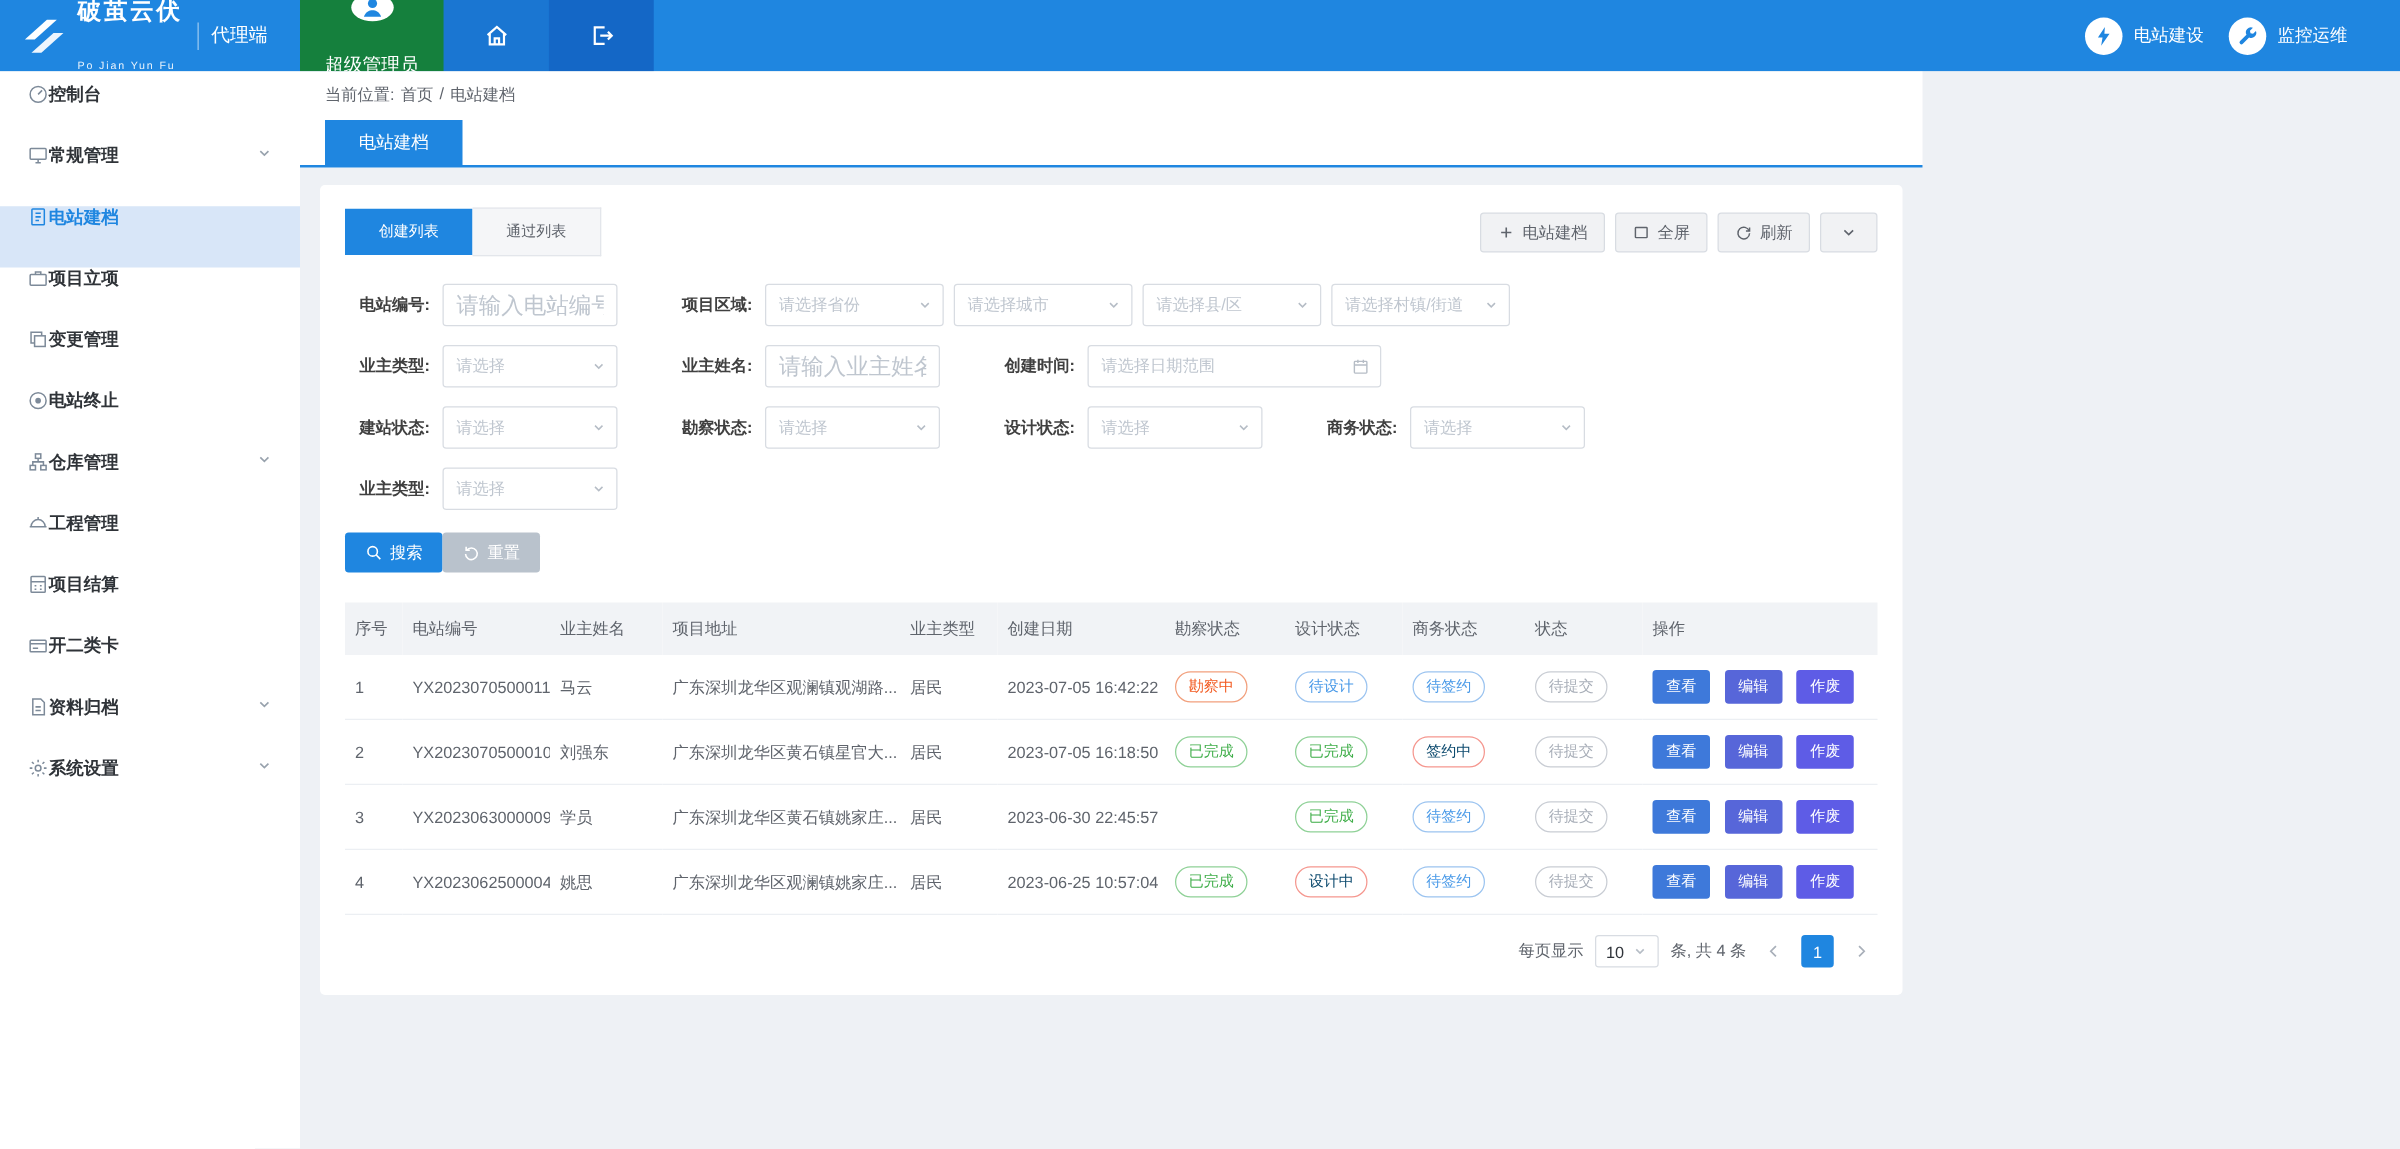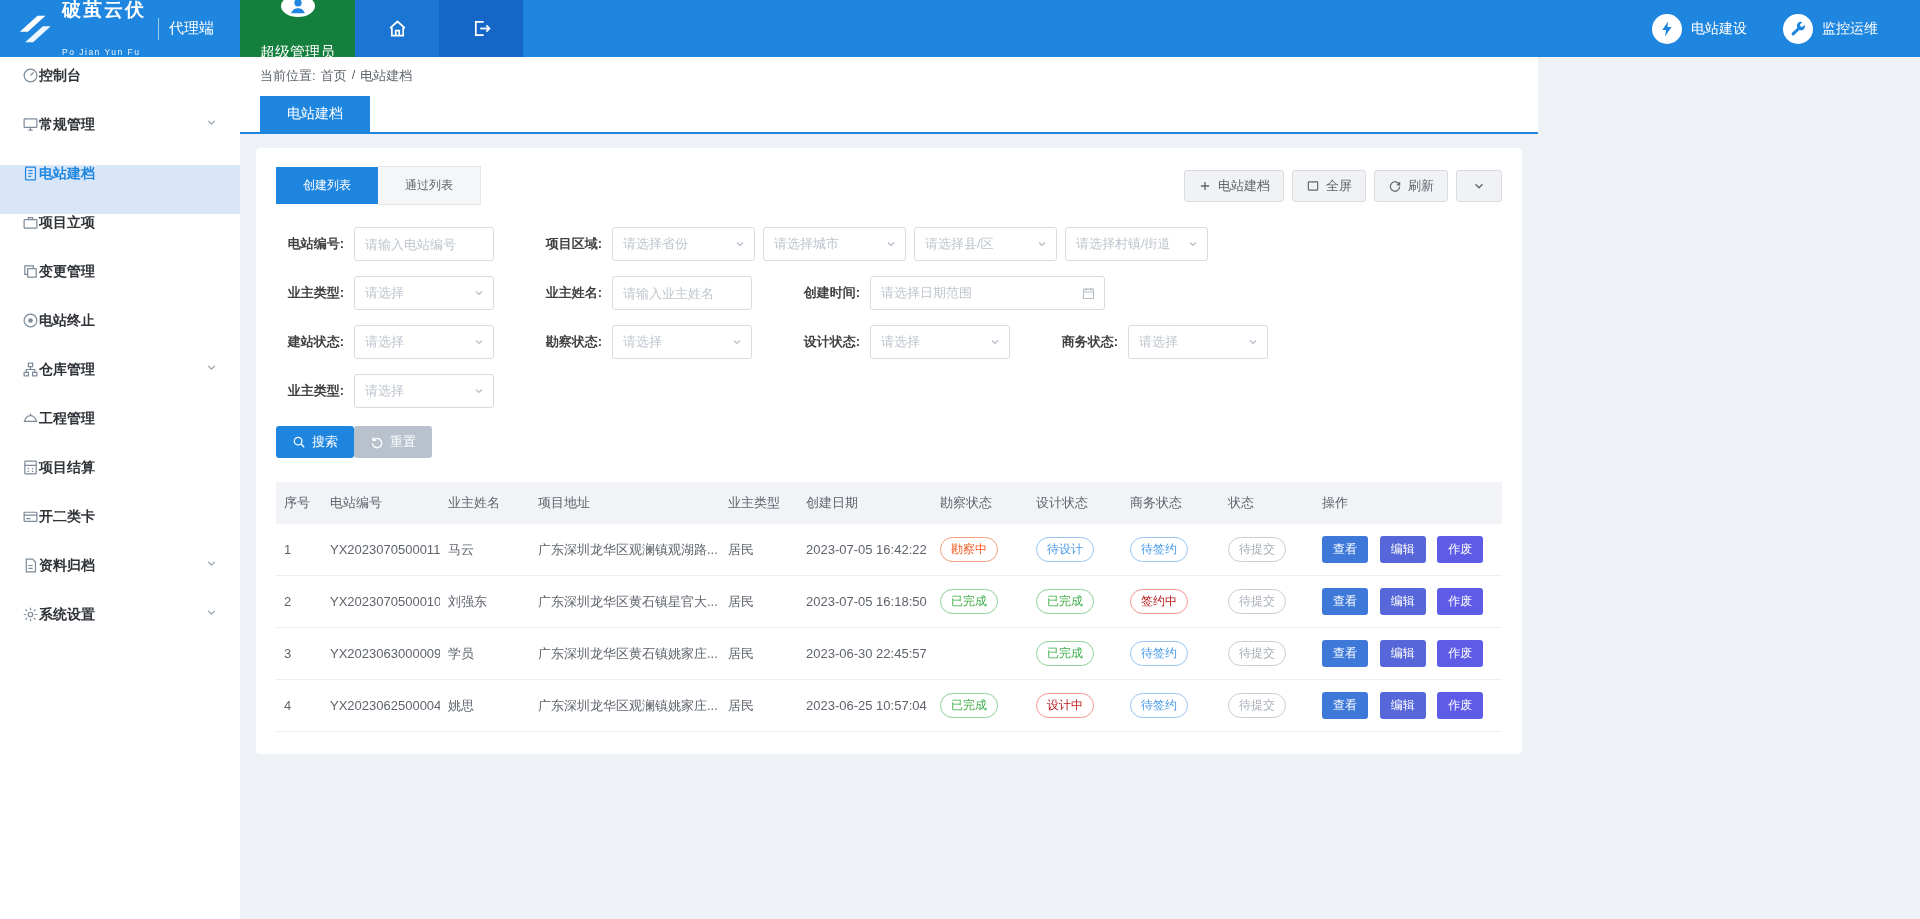--- a/index.html
+++ b/index.html
@@ -17,21 +17,21 @@
   .brand-divider { width:1px; height:22px; background:rgba(255,255,255,.55); margin:0 10px 0 12px; }
   .portal-label { font-size:15px; }
   .seg { display:flex; align-items:center; justify-content:center; cursor:pointer; }
   .seg-user { background:#15803d; padding:0 20px; gap:26px;flex-direction:column; }
   .avatar-circle { width:34px; height:34px; border-radius:50%; background:#fff; color:#1f86e0; display:flex; align-items:center; justify-content:center; }
   .avatar-circle svg { width:22px; height:22px; }
   .user-name { font-size:15px; }
   .seg-home { width:84px; background:#1a76d2; }
   .seg-logout { width:84px; background:#1467c6; }
   .seg svg.white-ic { width:21px; height:21px; }
-  .topbar-right { margin-left:auto; display:flex; align-items:center; gap:36px; padding-right:42px; }
+  .topbar-right { margin-left:auto; display:flex; align-items:center; gap:20px; padding-right:42px; }
   .nav-item { display:flex; align-items:center; gap:9px; font-size:14px; cursor:pointer; }
   .nav-circle { width:30px; height:30px; border-radius:50%; background:#fff; color:#1f86e0; display:flex; align-items:center; justify-content:center; }
   .nav-circle svg { width:18px; height:18px; }
 
   
   .body-row { flex:1; display:flex; overflow:hidden; }
   .sidebar { width:240px; background:#fff; padding-top:10px; flex-shrink:0; }
   .side-item { height:49px; display:flex; padding:0 22px; font-size:14px; font-weight:bold; color:#2f3338; cursor:pointer; }
   .side-item svg.si { width:17px; height:17px; color:#7d8a99; flex-shrink:0; }
   .side-item.active { background:#d8e6f8; color:#1f86e0; }
@@ -56,21 +56,21 @@
   .card-tools { margin-left:auto; display:flex; gap:8px; }
   .tool-btn { display:flex; align-items:center; gap:6px; background:#f1f2f4; border:1px solid #d8dce2; border-radius:3px; padding:0 13px; height:32px; font-size:13px; color:#5f646c; cursor:pointer; }
   .tool-btn svg { width:14px; height:14px; }
   .tool-btn.icon-only { padding:0 15px; }
 
   
   .filters { margin-top:22px; }
   .f-row { display:flex; align-items:center; margin-bottom:15px; }
   .f-group { display:flex; align-items:center; margin-right:40px; }
   .f-label { min-width:68px; text-align:right; margin-right:10px; font-size:13px; font-weight:bold; color:#404040; white-space:nowrap; }
-  .f-input { width:140px; height:34px; border:1px solid #d8dce2; border-radius:3px; padding:0 10px; font-size:13px; color:#5f646c; outline:none; background:#fff; }
+  .f-input { width:140px; height:34px; border:1px solid #d8dce2; border-radius:3px; padding:0 10px; font-size:18px; color:#5f646c; outline:none; background:#fff; }
   .f-input::placeholder { color:#bfc6cf; }
   .f-select { width:140px; height:34px; border:1px solid #d8dce2; border-radius:3px; padding:0 8px 0 10px; display:flex; align-items:center; justify-content:space-between; background:#fff; cursor:pointer; }
   .f-select .ph { font-size:13px; color:#bfc6cf; white-space:nowrap; overflow:hidden; }
   .f-select .chev, .pp-select .chev { width:12px; height:12px; color:#b6bdc6; flex-shrink:0; }
   .region-selects { display:flex; gap:8px; }
   .region-selects .f-select { width:143px; }
   .f-date { width:235px; }
   .f-date svg { width:15px; height:15px; color:#b6bdc6; }
 
   .btn-row { margin-top:18px; display:flex; }
@@ -79,21 +79,21 @@
   .btn-search { background:#1f86e0; }
   .btn-reset { background:#b9c2cc; }
 
   
   .data-table { width:100%; border-collapse:collapse; margin-top:24px; table-layout:fixed; }
   .data-table th { background:#f1f3f6; font-weight:normal; color:#5f646c; font-size:13px; text-align:left; padding:12px 8px; }
   .data-table td { font-size:13px; color:#5f646c; padding:12px 8px; border-bottom:1px solid #eceff3; white-space:nowrap; overflow:hidden; }
   .pill { display:inline-block; min-width:58px; padding:3px 10px; border-radius:13px; font-size:12px; text-align:center; border:1px solid transparent; background:#fff; }
   .pill[data-status="orange"] { color:#f2591f; border-color:#f2a07d; }
   .pill[data-status="green"]  { color:#3fae49; border-color:#8fd197; }
-  .pill[data-status="red"]    { color:#b91c1c; border-color:#f5978f; }
+  .pill[data-status="red"]    { color:#0c4a6e; border-color:#f5978f; }
   .pill[data-status="blue"]   { color:#4a9ae8; border-color:#9cc4f0; }
   .pill[data-status="gray"]   { color:#a8aeb8; border-color:#c9cdd4; }
   .act-btn { display:inline-block; padding:5px 11px; border:none; border-radius:3px; font-size:12px; color:#fff; margin-right:8px; cursor:pointer; }
   .act-view { background:#3e79da; }
   .act-edit { background:#5766d9; }
   .act-void { background:#5e5ce6; }
 
   
   .pagination { display:flex; align-items:center; justify-content:flex-end; gap:9px; margin-top:16px; font-size:13px; color:#5f646c; }
   .pp-select { display:flex; align-items:center; gap:7px; border:1px solid #d8dce2; border-radius:3px; height:26px; padding:0 8px; color:#30343a; cursor:pointer; background:#fff; }
@@ -542,20 +542,41 @@
                   <td><span class="pill" data-status="gray">待提交</span></td>
                   <td>
                     <button class="act-btn act-view">查看</button>
                     <button class="act-btn act-edit">编辑</button>
                     <button class="act-btn act-void">作废</button>
                   </td>
                 </tr>
               </tbody>
             </table>
 
+            <div class="pagination">
+              <span>每页显示</span>
+              <div class="pp-select">
+                <span>10</span>
+                <svg class="chev" viewBox="0 0 24 24" fill="none" stroke="currentColor" stroke-width="2.6">
+                    <polyline points="6,9 12,15 18,9"></polyline>
+                  </svg>
+              </div>
+              <span>条, 共 4 条</span>
+              <button class="pg-btn">
+                <svg viewBox="0 0 24 24" fill="none" stroke="currentColor" stroke-width="2.4">
+                    <polyline points="15,5 8,12 15,19"></polyline>
+                  </svg>
+              </button>
+              <button class="pg-btn pg-page">1</button>
+              <button class="pg-btn">
+                <svg viewBox="0 0 24 24" fill="none" stroke="currentColor" stroke-width="2.4">
+                    <polyline points="9,5 16,12 9,19"></polyline>
+                  </svg>
+              </button>
+            </div>
 
           </div>
         </div>
 
       </div>
     </div>
   </div>
 </div>
 
 </body></html>

